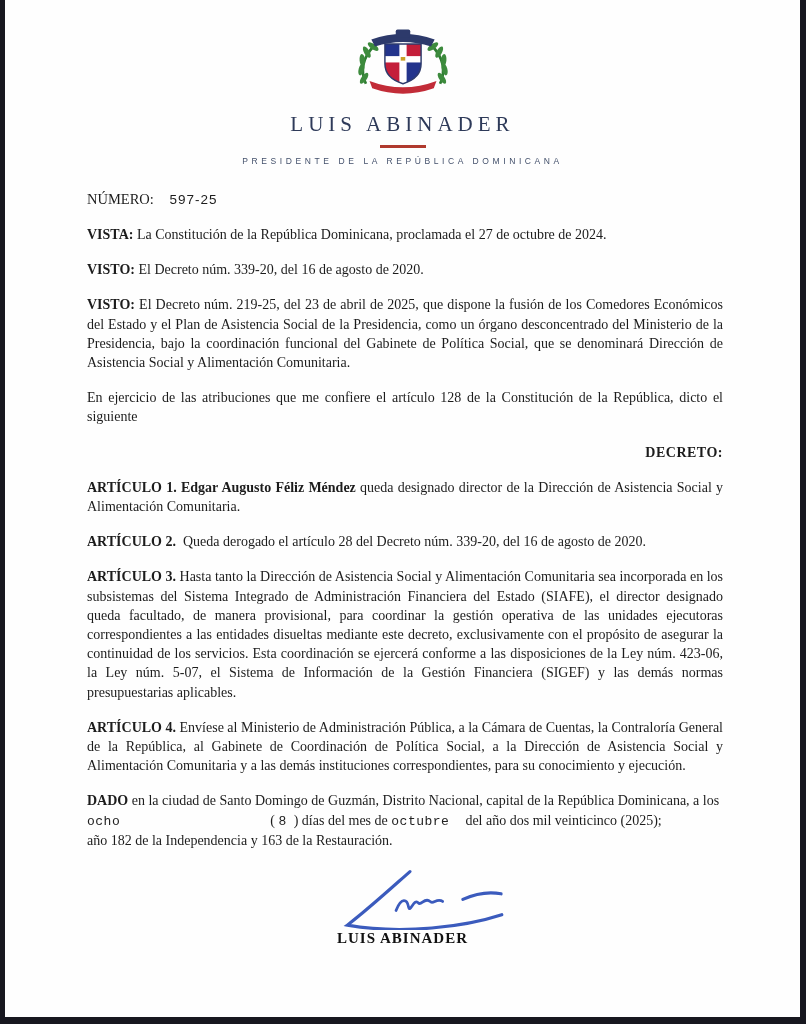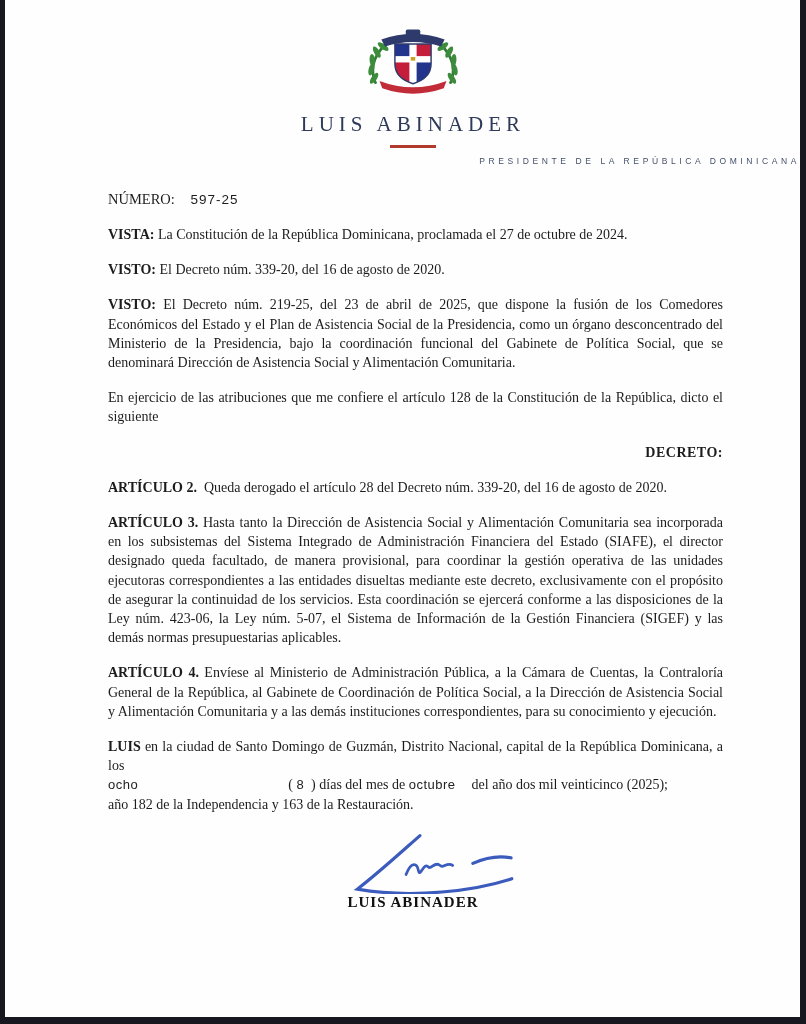--- a/index.html
+++ b/index.html
@@ -1,48 +1,48 @@
 <!DOCTYPE html>
 <html><head>
 <meta charset="utf-8">
 <style>
   * { margin:0; padding:0; box-sizing:border-box; }
   html,body { background:#e8e8e8; }
   body { width:806px; font-family:"Liberation Serif", serif; }
   .page {
     width:806px; height:1024px; background:#fefefe; overflow:hidden;
     border-left:5px solid #17171f; border-right:6px solid #17171f; border-bottom:7px solid #17171f;
-    display:flex; flex-direction:column;padding-left:21px;
+    display:flex; flex-direction:column;
   }
   
   .hdr { text-align:center; padding-top:24px; }
   .arms { display:inline-block; }
   .title {
     font-size:21px; letter-spacing:5px; color:#2e3a59; font-weight:500;
     margin-top:8px;
   }
   .title-rule { width:46px; height:3px; background:#b03a2e; margin:8px auto 8px auto; }
   .subtitle {
     font-family:"Liberation Sans", sans-serif;
-    font-size:8.5px; letter-spacing:3.6px; color:#43506b; font-weight:500;text-align:right;
+    font-size:8.5px; letter-spacing:3.6px; color:#43506b; font-weight:500;
   }
   
   .doc { padding:25px 77px 0 82px; color:#1c1c1c; }
   .numero-row { margin-bottom:17px; font-size:14.5px; }
   .numero-label { font-weight:normal; }
   .numero-value {
     font-family:Liberation Sans, sans-serif; font-size:13.5px; letter-spacing:1px; margin-left:12px;
   }
   .par {
     font-size:14px; line-height:19.2px; text-align:justify; margin-bottom:16px;
     white-space:pre-wrap; color:#1c1c1c;
   }
   .par-center { text-align:right; letter-spacing:0.5px; }
   .seg-b { font-weight:bold; }
-  .seg-t { font-family:Liberation Sans, sans-serif; font-size:13px; letter-spacing:0.5px; color:#222; }
+  .seg-t { font-family:Liberation Mono, monospace; font-size:13px; letter-spacing:0.5px; color:#222; }
   .seg-gap { display:inline-block; width:150px; }
   .seg-gap-sm { display:inline-block; width:16px; }
   
   .sig-block { text-align:center; margin-top:0px; }
   .sig-name { font-size:15px; font-weight:bold; letter-spacing:1px; color:#111; margin-top:-4px; }
 </style>
 </head>
 <body>
 
 <div class="page">
@@ -100,24 +100,25 @@
     <div class="numero-row">
       <span class="numero-label">NÚMERO:</span>
       <span class="numero-value">597-25</span>
     </div>
     <div>
         <div class="par"><span class="seg-b">VISTA:</span><span class="seg-n"> La Constitución de la República Dominicana, proclamada el 27 de octubre de 2024.</span></div>
         <div class="par"><span class="seg-b">VISTO:</span><span class="seg-n"> El Decreto núm. 339-20, del 16 de agosto de 2020.</span></div>
         <div class="par"><span class="seg-b">VISTO:</span><span class="seg-n"> El Decreto núm. 219-25, del 23 de abril de 2025, que dispone la fusión de los Comedores Económicos del Estado y el Plan de Asistencia Social de la Presidencia, como un órgano desconcentrado del Ministerio de la Presidencia, bajo la coordinación funcional del Gabinete de Política Social, que se denominará Dirección de Asistencia Social y Alimentación Comunitaria.</span></div>
         <div class="par"><span class="seg-n">En ejercicio de las atribuciones que me confiere el artículo 128 de la Constitución de la República, dicto el siguiente</span></div>
         <div class="par par-center"><span class="seg-b">DECRETO:</span></div>
+        <div class="par"><span class="seg-b">ARTÍCULO 1. Edgar Augusto Féliz Méndez</span><span class="seg-n"> queda designado director de la Dirección de Asistencia Social y Alimentación Comunitaria.</span></div>
         <div class="par"><span class="seg-b">ARTÍCULO 2.</span><span class="seg-n">  Queda derogado el artículo 28 del Decreto núm. 339-20, del 16 de agosto de 2020.</span></div>
         <div class="par"><span class="seg-b">ARTÍCULO 3.</span><span class="seg-n"> Hasta tanto la Dirección de Asistencia Social y Alimentación Comunitaria sea incorporada en los subsistemas del Sistema Integrado de Administración Financiera del Estado (SIAFE), el director designado queda facultado, de manera provisional, para coordinar la gestión operativa de las unidades ejecutoras correspondientes a las entidades disueltas mediante este decreto, exclusivamente con el propósito de asegurar la continuidad de los servicios. Esta coordinación se ejercerá conforme a las disposiciones de la Ley núm. 423-06, la Ley núm. 5-07, el Sistema de Información de la Gestión Financiera (SIGEF) y las demás normas presupuestarias aplicables.</span></div>
         <div class="par"><span class="seg-b">ARTÍCULO 4.</span><span class="seg-n"> Envíese al Ministerio de Administración Pública, a la Cámara de Cuentas, la Contraloría General de la República, al Gabinete de Coordinación de Política Social, a la Dirección de Asistencia Social y Alimentación Comunitaria y a las demás instituciones correspondientes, para su conocimiento y ejecución.</span></div>
-        <div class="par"><span class="seg-b">LUIS</span><span class="seg-n"> en la ciudad de Santo Domingo de Guzmán, Distrito Nacional, capital de la República Dominicana, a los
+        <div class="par"><span class="seg-b">DADO</span><span class="seg-n"> en la ciudad de Santo Domingo de Guzmán, Distrito Nacional, capital de la República Dominicana, a los
 </span><span class="seg-t">ocho</span><span class="seg-gap"></span><span class="seg-n">( </span><span class="seg-t">8</span><span class="seg-n">  ) días del mes de </span><span class="seg-t">octubre</span><span class="seg-gap-sm"></span><span class="seg-n">del año dos mil veinticinco (2025);
 año 182 de la Independencia y 163 de la Restauración.</span></div>
       </div>
   </div>
 
   <div class="sig-block">
     <span>
       <svg width="230" height="64" viewBox="0 0 300 92">
         <g fill="none" stroke="#3b5bbd" stroke-width="4.5" stroke-linecap="round">
           <path d="M160 8 C135 30 100 62 70 85 C150 99 240 87 292 70"></path>

